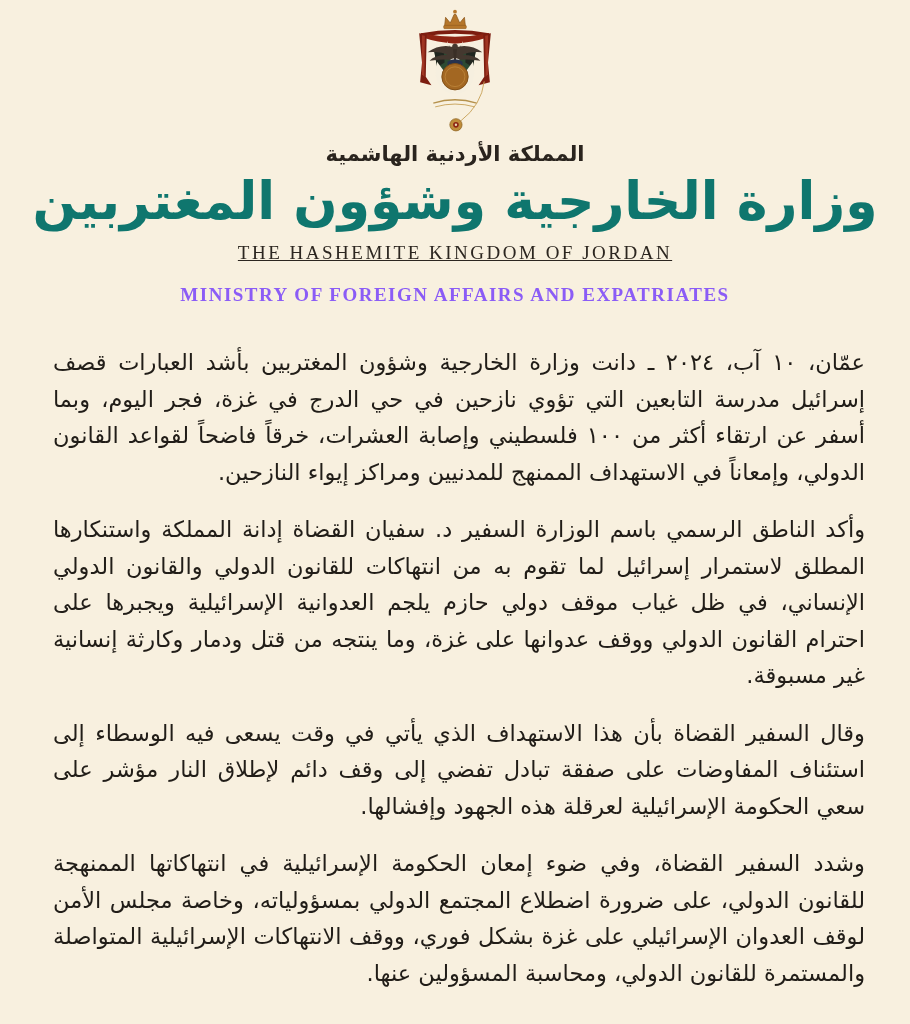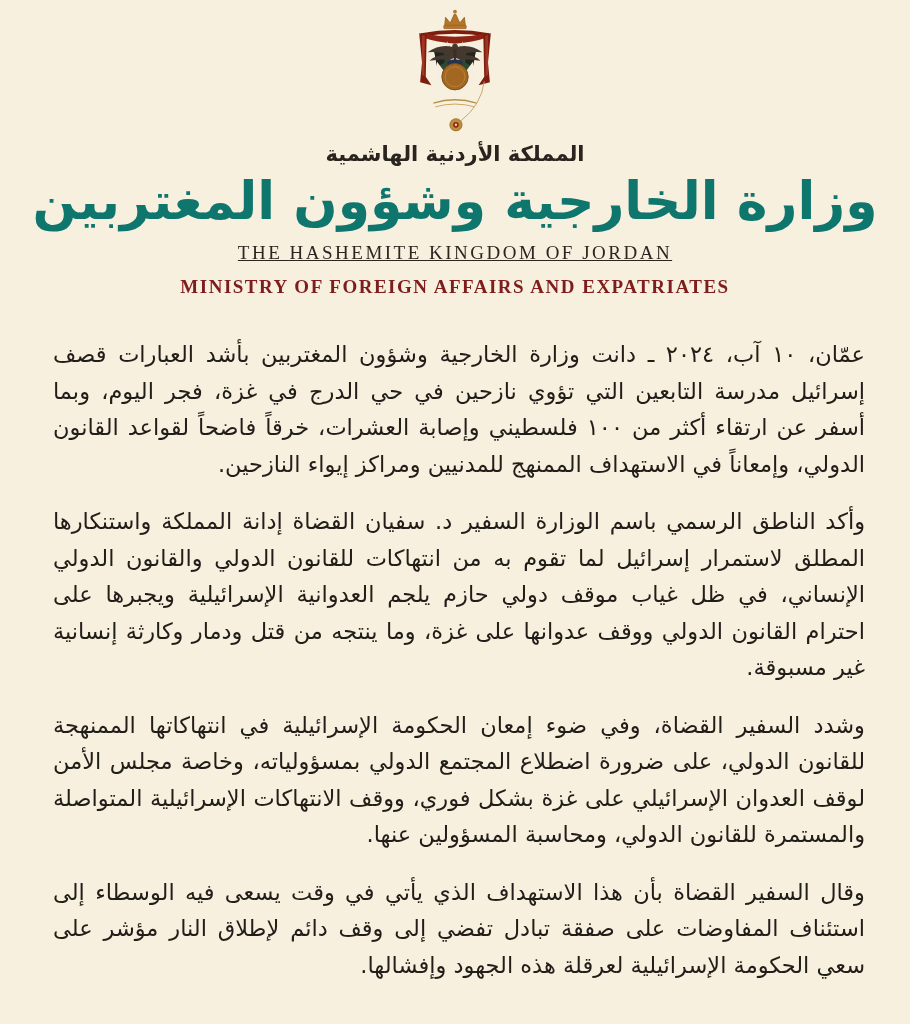--- a/index.html
+++ b/index.html
@@ -47,26 +47,26 @@
   }
   .en-line1 {
     margin-top: 8px;
     font-family: "Liberation Serif", serif;
     font-size: 19px;
     letter-spacing: 2.5px;
     color: #2c2620;
     text-decoration: underline;
   }
   .en-line2 {
-    margin-top: 12px;
+    margin-top: 20px;
     font-family: "Liberation Serif", serif;
     font-weight: bold;
     font-size: 19px;
     letter-spacing: 1.5px;
-    color: #7f1d1d;
+    color: #8b5cf6;
   }
   .body-text {
     margin-top: 38px;
     padding: 0 45px;
     direction: rtl;
     text-align: justify;
   }
   .body-text p {
     margin: 0 0 21px 8px;
     font-family: "DejaVu Sans", sans-serif;
@@ -130,17 +130,17 @@
 
   <div class="callig-large">وزارة الخارجية وشؤون المغتربين</div>
 
   <div class="en-line1">THE HASHEMITE KINGDOM OF JORDAN</div>
 
   <div class="en-line2">MINISTRY OF FOREIGN AFFAIRS AND EXPATRIATES</div>
 
   <div class="body-text" dir="rtl">
     <p>عمّان، ١٠ آب، ٢٠٢٤ ـ دانت وزارة الخارجية وشؤون المغتربين بأشد العبارات قصف إسرائيل مدرسة التابعين التي تؤوي نازحين في حي الدرج في غزة، فجر اليوم، وبما أسفر عن ارتقاء أكثر من ١٠٠ فلسطيني وإصابة العشرات، خرقاً فاضحاً لقواعد القانون الدولي، وإمعاناً في الاستهداف الممنهج للمدنيين ومراكز إيواء النازحين.</p>
     <p>وأكد الناطق الرسمي باسم الوزارة السفير د. سفيان القضاة إدانة المملكة واستنكارها المطلق لاستمرار إسرائيل لما تقوم به من انتهاكات للقانون الدولي والقانون الدولي الإنساني، في ظل غياب موقف دولي حازم يلجم العدوانية الإسرائيلية ويجبرها على احترام القانون الدولي ووقف عدوانها على غزة، وما ينتجه من قتل ودمار وكارثة إنسانية غير مسبوقة.</p>
+    <p>وقال السفير القضاة بأن هذا الاستهداف الذي يأتي في وقت يسعى فيه الوسطاء إلى استئناف المفاوضات على صفقة تبادل تفضي إلى وقف دائم لإطلاق النار مؤشر على سعي الحكومة الإسرائيلية لعرقلة هذه الجهود وإفشالها.</p>
     <p>وشدد السفير القضاة، وفي ضوء إمعان الحكومة الإسرائيلية في انتهاكاتها الممنهجة للقانون الدولي، على ضرورة اضطلاع المجتمع الدولي بمسؤولياته، وخاصة مجلس الأمن لوقف العدوان الإسرائيلي على غزة بشكل فوري، ووقف الانتهاكات الإسرائيلية المتواصلة والمستمرة للقانون الدولي، ومحاسبة المسؤولين عنها.</p>
-    <p>وقال السفير القضاة بأن هذا الاستهداف الذي يأتي في وقت يسعى فيه الوسطاء إلى استئناف المفاوضات على صفقة تبادل تفضي إلى وقف دائم لإطلاق النار مؤشر على سعي الحكومة الإسرائيلية لعرقلة هذه الجهود وإفشالها.</p>
   </div>
 
 </div>
 
 </body></html>

